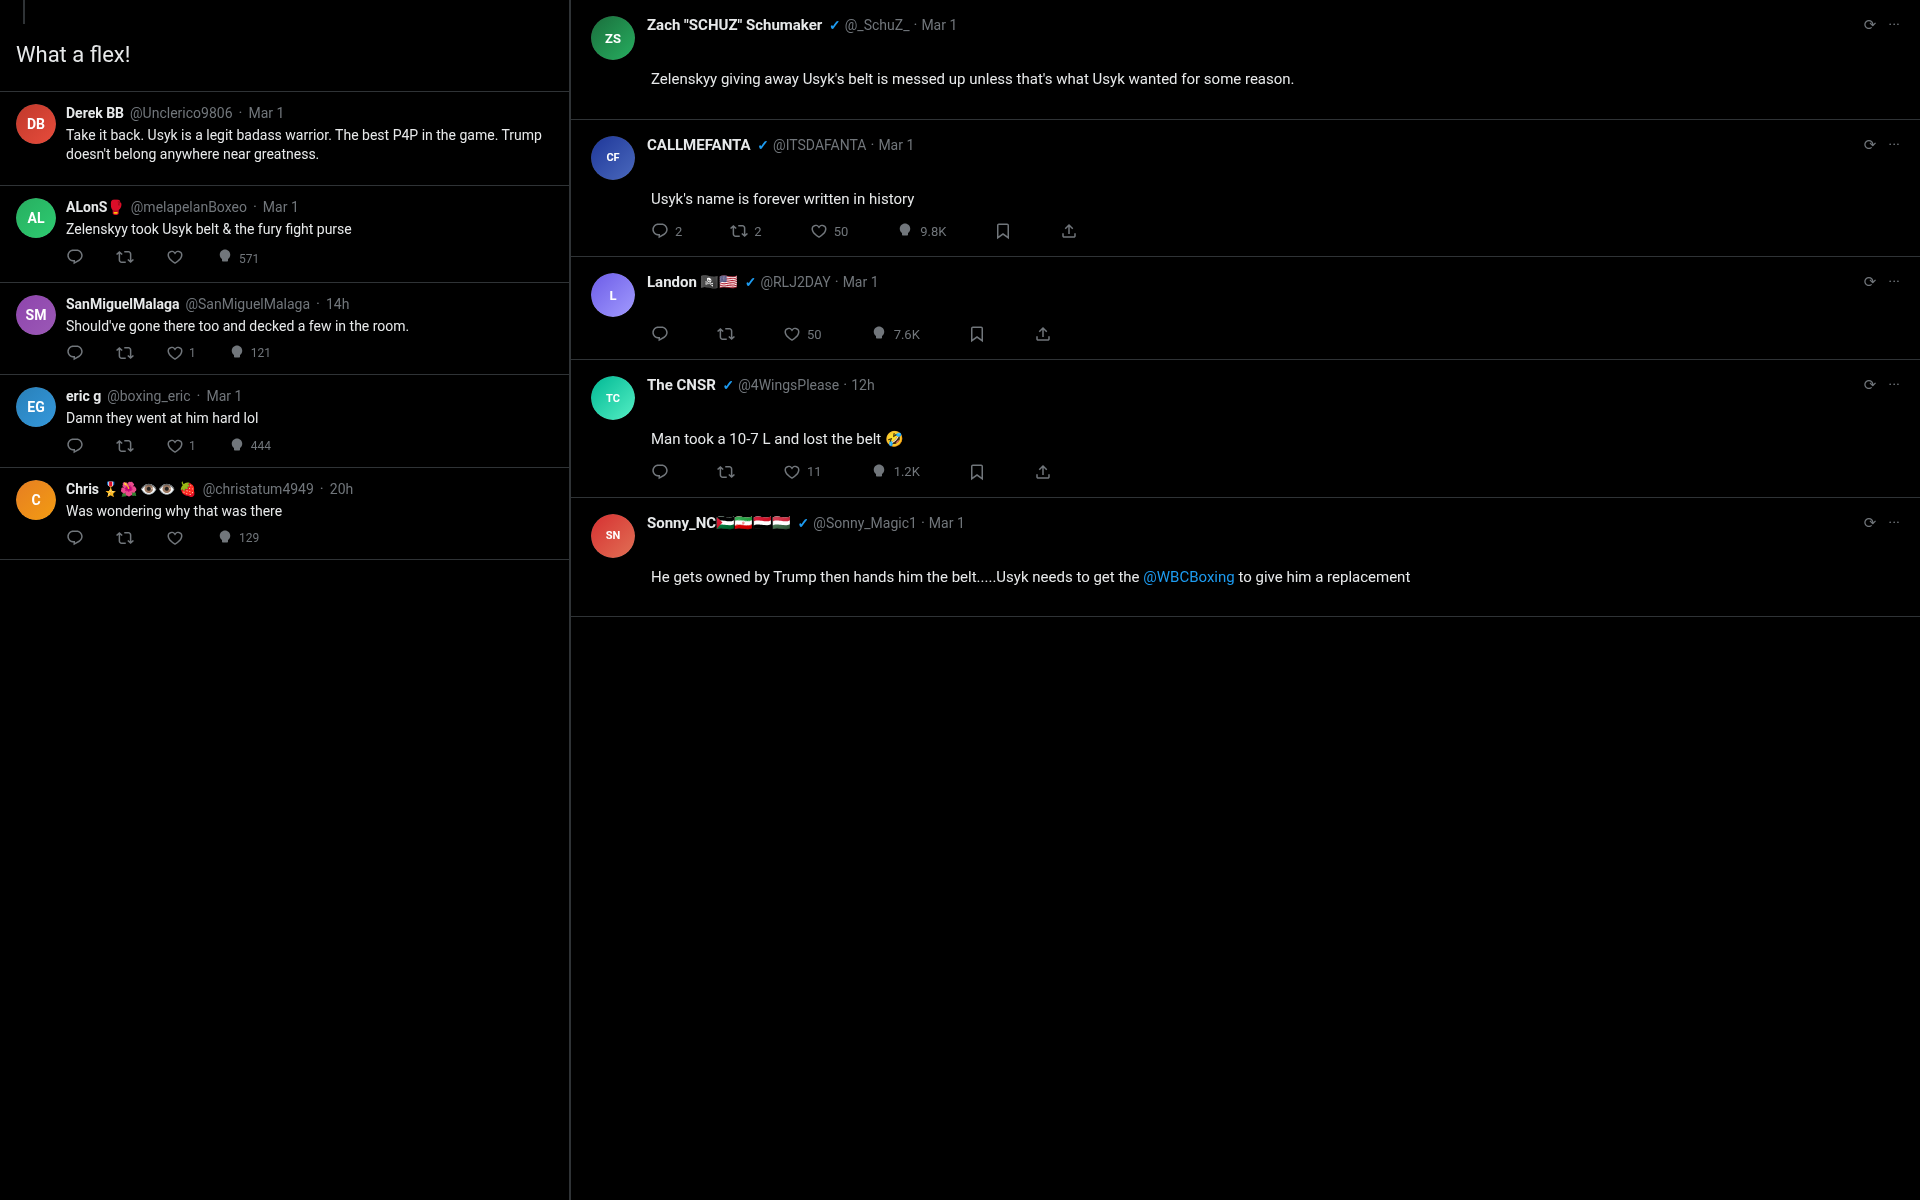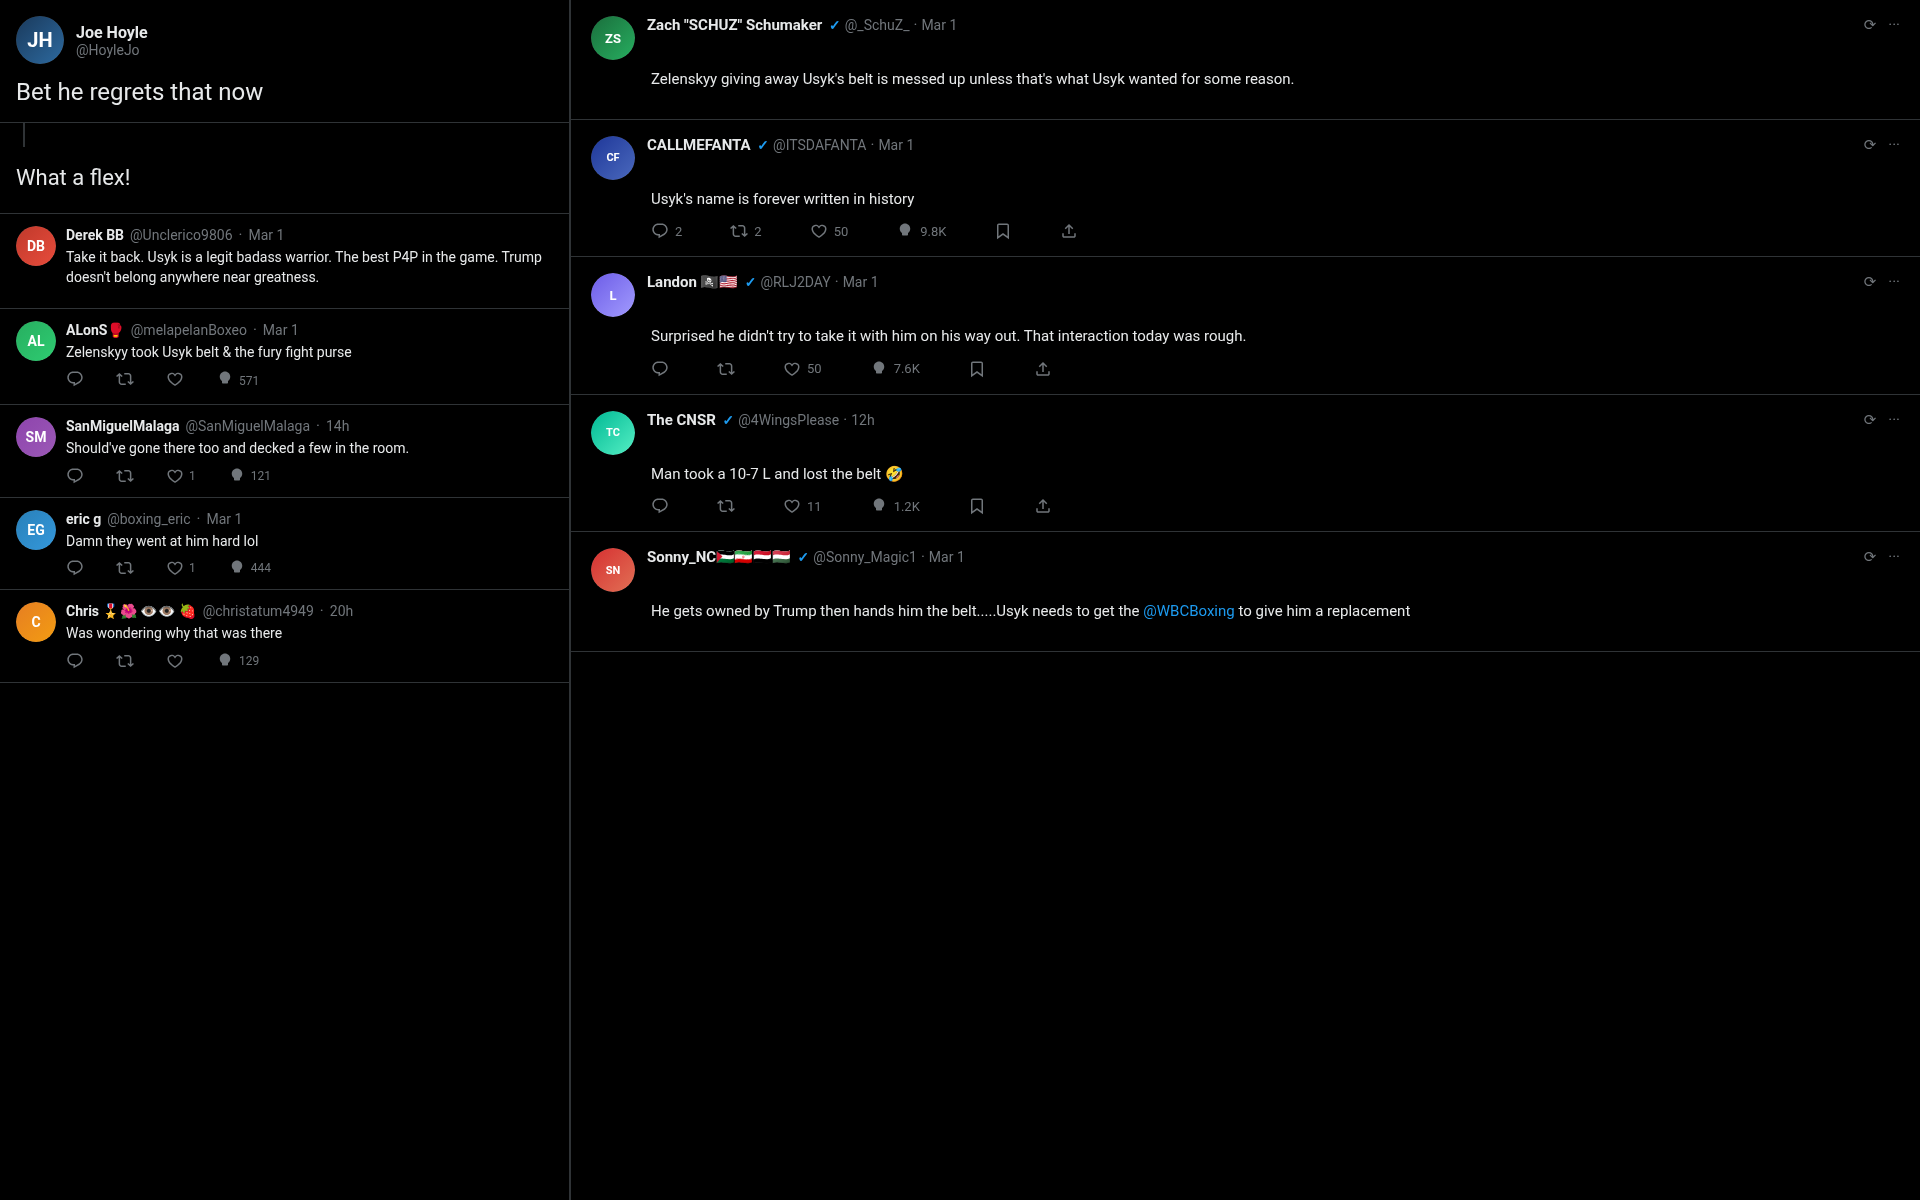--- a/index.html
+++ b/index.html
@@ -275,32 +275,20 @@
       height: 18px;
       fill: currentColor;
       display: inline-block;
     }
   </style>
 </head>
 <body>
 
 <div class="left-panel">
 
-  <div class="main-tweet">
-    <div class="user-row">
-      <div class="avatar">
-        <div class="avatar-img avatar-joe">JH</div>
-      </div>
-      <div class="user-info">
-        <div class="user-name">Joe Hoyle</div>
-        <div class="user-handle">@HoyleJo</div>
-      </div>
-    </div>
-    <div class="tweet-text">Bet he regrets that now</div>
-  </div>
 
   <div class="thread-line"></div>
 
   <div class="bronze-tweet">
     <div class="tweet-text">What a flex!</div>
   </div>
 
   <div class="reply-tweet">
     <div class="avatar" style="width:40px;height:40px;flex-shrink:0;">
       <div class="avatar-img avatar-derek" style="font-size:14px;text-align:center;">DB</div>
@@ -573,21 +561,20 @@
         </span>
         <span class="right-tweet-handle">@RLJ2DAY</span>
         <span class="dot-sep">·</span>
         <span class="right-tweet-date">Mar 1</span>
       </div>
       <div class="right-tweet-actions">
         <span style="cursor:pointer;">⟳</span>
         <span style="cursor:pointer;">···</span>
       </div>
     </div>
-    <div class="right-tweet-text">Surprised he didn't try to take it with him on his way out. That interaction today was rough.</div>
     <div class="right-action-row">
       <div class="right-action-item">
         <svg viewBox="0 0 24 24" class="icon-svg">
             <path d="M1.751 10c0-4.42 3.584-8 8.005-8h4.366c4.49 0 8.129 3.64 8.129 8.13 0 2.96-1.607 5.68-4.196 7.11l-8.054 4.46v-3.69h-.067c-4.49.1-8.183-3.51-8.183-8.01zm8.005-6c-3.317 0-6.005 2.69-6.005 6 0 3.37 2.77 6.08 6.138 6.01l.351-.01h1.761v2.3l5.087-2.81c1.951-1.08 3.163-3.13 3.163-5.36 0-3.39-2.744-6.13-6.129-6.13H9.756z"></path>
           </svg>
       </div>
       <div class="right-action-item">
         <svg viewBox="0 0 24 24" class="icon-svg">
             <path d="M4.5 3.88l4.432 4.14-1.364 1.46L5.5 7.55V16c0 1.1.896 2 2 2H13v2H7.5c-2.209 0-4-1.79-4-4V7.55L1.432 9.48.068 8.02 4.5 3.88zM16.5 6H11V4h5.5c2.209 0 4 1.79 4 4v8.45l2.068-1.93 1.364 1.46-4.432 4.14-4.432-4.14 1.364-1.46 2.068 1.93V8c0-1.1-.896-2-2-2z"></path>
           </svg>

